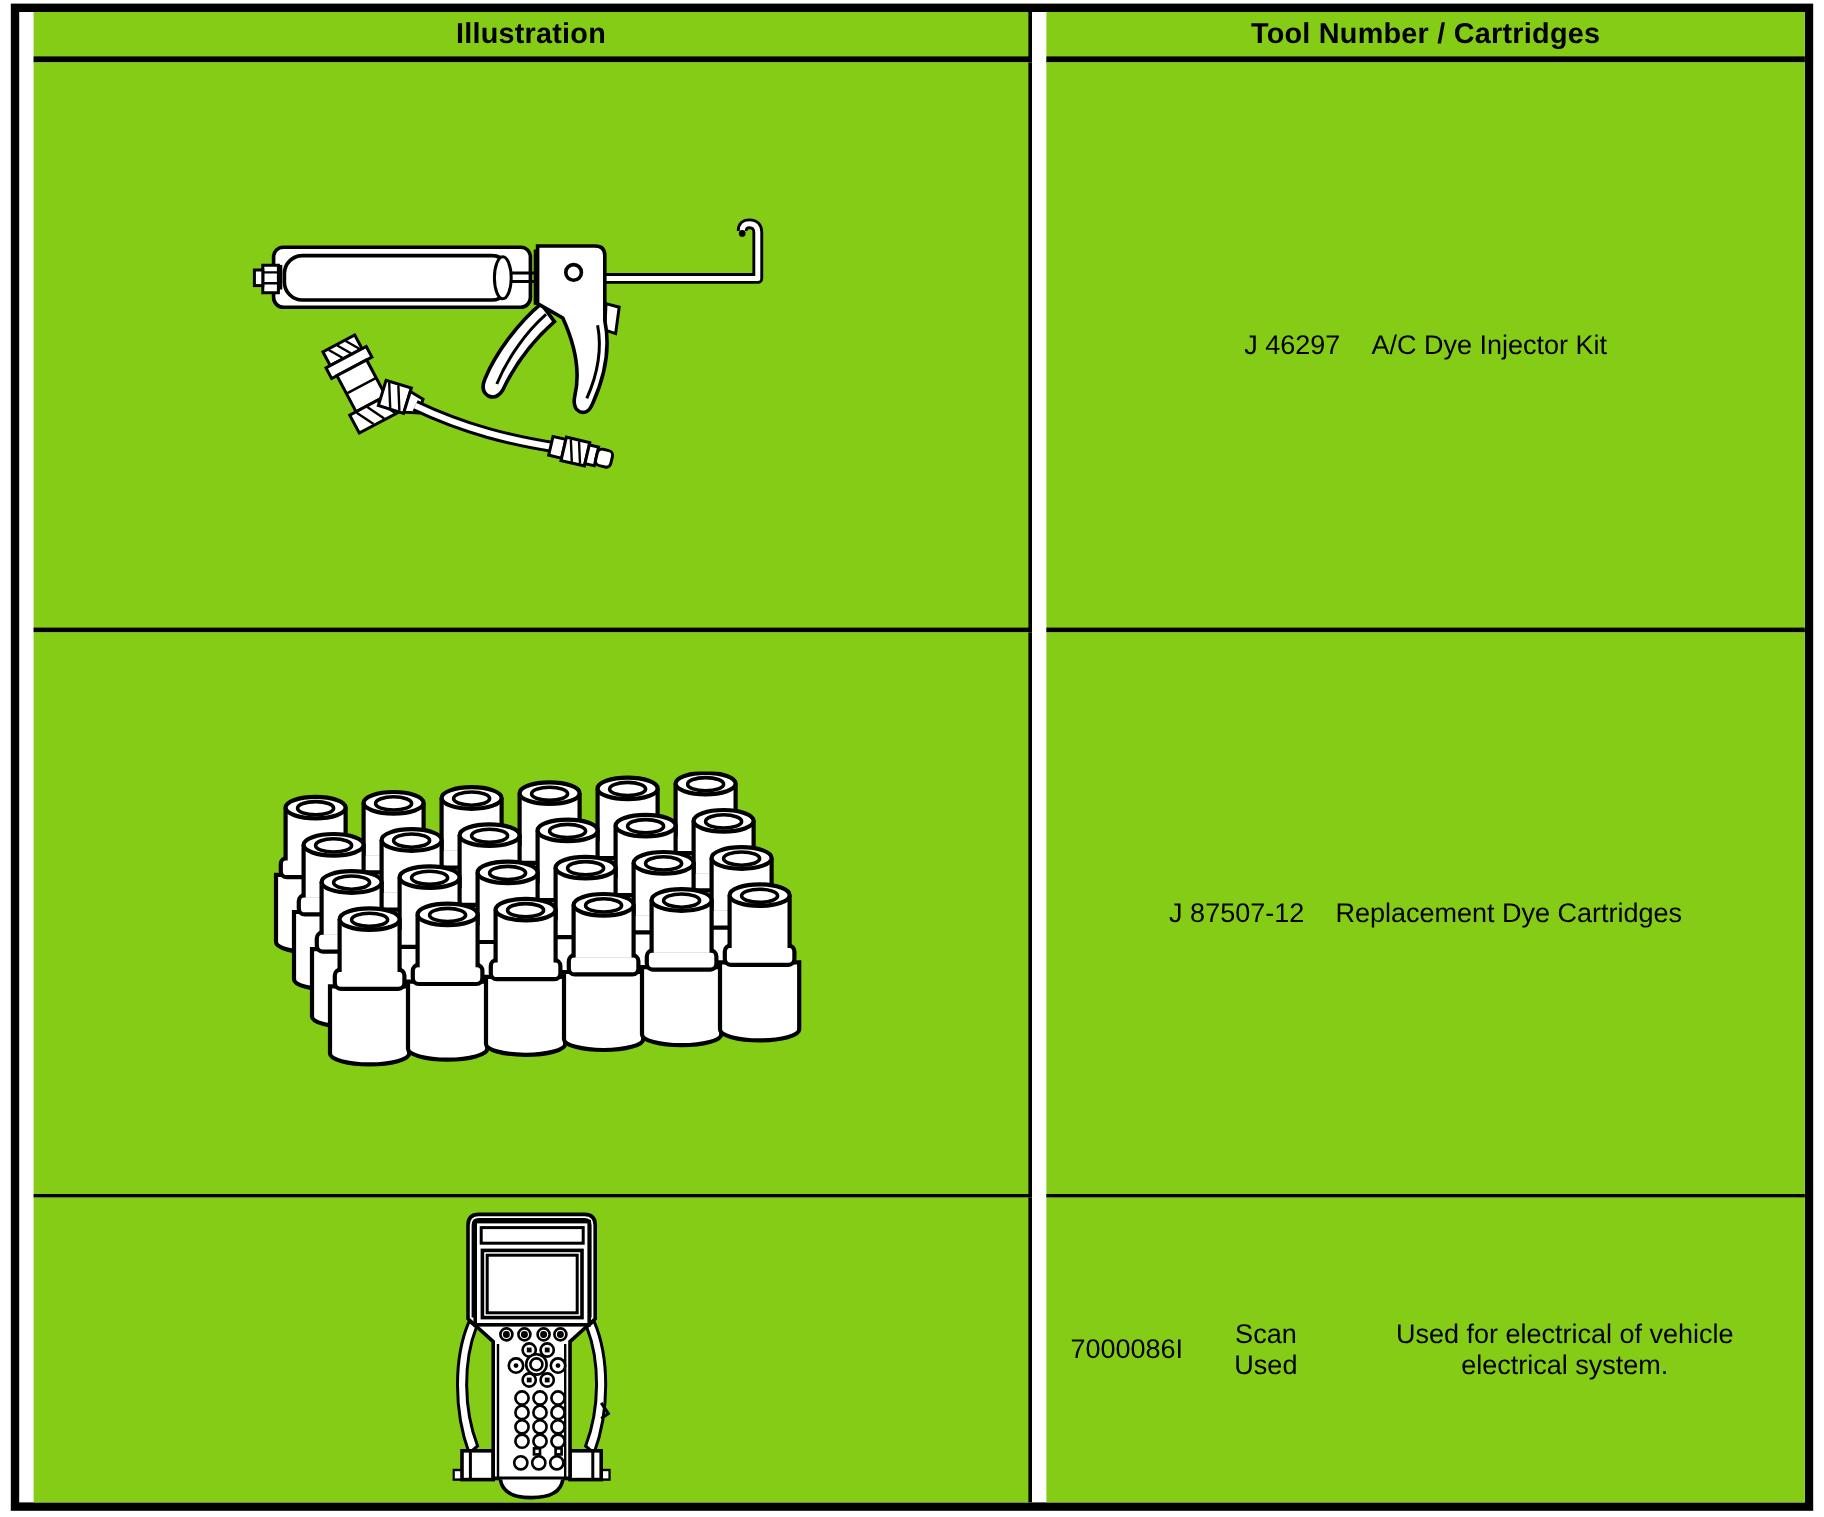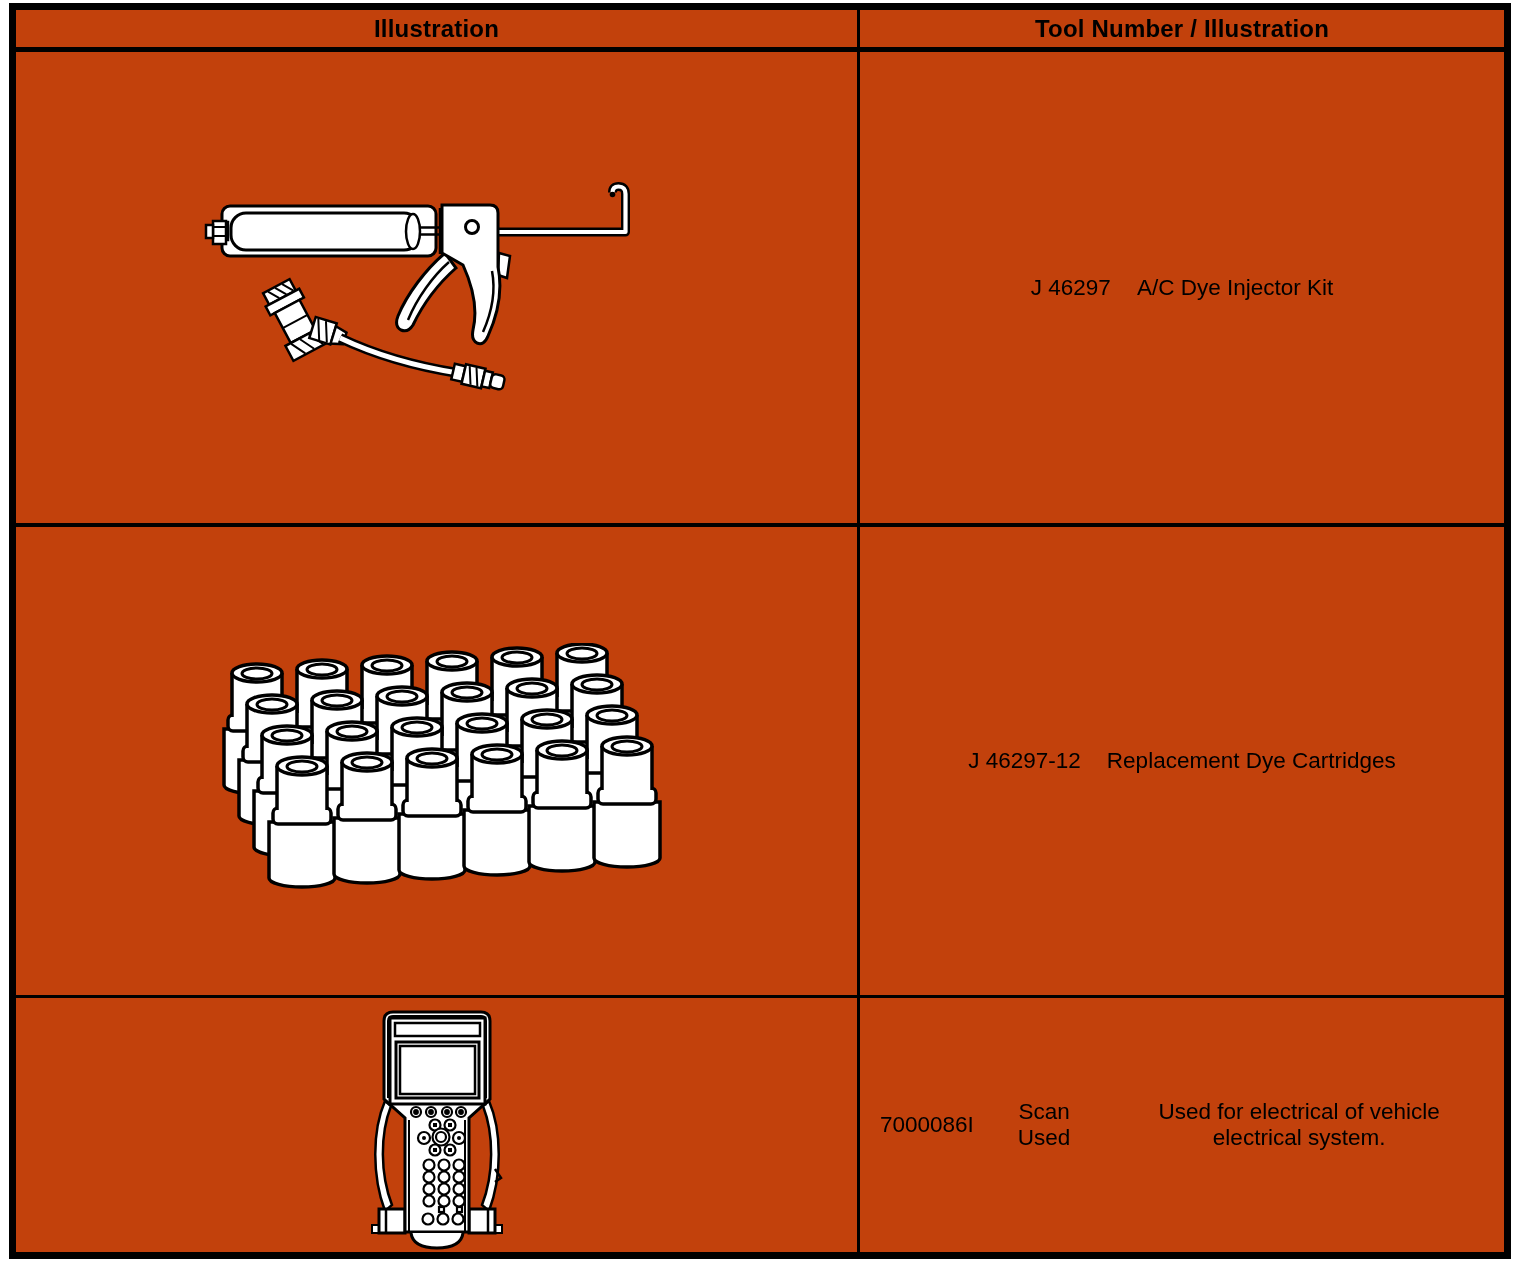--- a/index.html
+++ b/index.html
@@ -2,21 +2,21 @@
 <html><head>
 <meta charset="utf-8">
 <style>
   html,body{margin:0;padding:0;background:#ffffff;}
   .page{position:relative;width:1520px;height:1264px;background:#ffffff;overflow:hidden;
         font-family:"Liberation Sans", sans-serif;color:#000;}
   .tool-table{position:absolute;left:9px;right:9px;top:3px;bottom:5px;
         border:7px solid #000;display:grid;
         grid-template-columns:844px 1fr;
         grid-template-rows:42px 475px 471px 1fr;}
-  .cell{box-sizing:border-box;background:#c2410c;}
+  .cell{box-sizing:border-box;background:#84cc16;margin-left:12px;}
   .c-left{border-right:3px solid #000;}
   .rh{border-bottom:5px solid #000;}
   .r1{border-bottom:4px solid #000;}
   .r2{border-bottom:3px solid #000;}
   .th{display:flex;align-items:center;justify-content:center;
       font-size:24px;font-weight:bold;letter-spacing:0.2px;}
   .ill{display:flex;align-items:center;justify-content:center;}
   .desc{display:flex;flex-direction:row;align-items:center;justify-content:center;
         font-size:22.5px;text-align:center;gap:26px;padding:0 20px;}
   .desc.wide-gap{}
@@ -29,21 +29,21 @@
 </head>
 <body>
 
 <div class="page">
   <div class="tool-table">
 
     <div class="cell th c-left rh">
       <span>Illustration</span>
     </div>
     <div class="cell th rh">
-      <span>Tool Number / Illustration</span>
+      <span>Tool Number / Cartridges</span>
     </div>
 
     <div class="cell ill c-left r1">
       <svg class="shift-dn-24" width="470" height="250" viewBox="0 0 470 250">
 
         <path d="M285,57 H423.5 V19 Q423.5,11.5 416.5,11.5 Q410.5,11.5 410.5,17.5" fill="none" stroke="#000" stroke-width="9" stroke-linejoin="round"></path>
         <path d="M285,57 H423.5 V19 Q423.5,11.5 416.5,11.5 Q410.5,11.5 410.5,17.5" fill="none" stroke="#fff" stroke-width="4.2" stroke-linejoin="round"></path>
         <circle cx="410.5" cy="19.5" r="2.8" fill="#000"></circle>
 
         <path d="M297,78 L308,81 L305,103 L296,100 Z" fill="#fff" stroke="#000" stroke-width="2.5"></path>
@@ -135,21 +135,21 @@
 
         <use href="#bottle" transform="translate(100,123)"></use>
           <use href="#bottle" transform="translate(165,119)"></use>
           <use href="#bottle" transform="translate(230,115)"></use>
           <use href="#bottle" transform="translate(295,111)"></use>
           <use href="#bottle" transform="translate(360,107)"></use>
           <use href="#bottle" transform="translate(425,103)"></use>
       </svg>
     </div>
     <div class="cell desc r2">
-      <div>J 46297-12</div>
+      <div>J 87507-12</div>
       <div>Replacement Dye Cartridges</div>
     </div>
 
     <div class="cell ill c-left">
       <svg class="shift-dn-6" width="132" height="245" viewBox="0 0 132 245">
 
         <path d="M14,95 C1,125 1,170 14,205 L21,199 C9,168 9,128 20,100 Z" fill="#fff" stroke="#000" stroke-width="2.5"></path>
         <path d="M118,95 C131,125 131,170 118,205 L111,199 C123,168 123,128 112,100 Z" fill="#fff" stroke="#000" stroke-width="2.5"></path>
         <path class="ln" d="M124,163 l6,9 l-6,4" stroke-width="2.5"></path>
 

